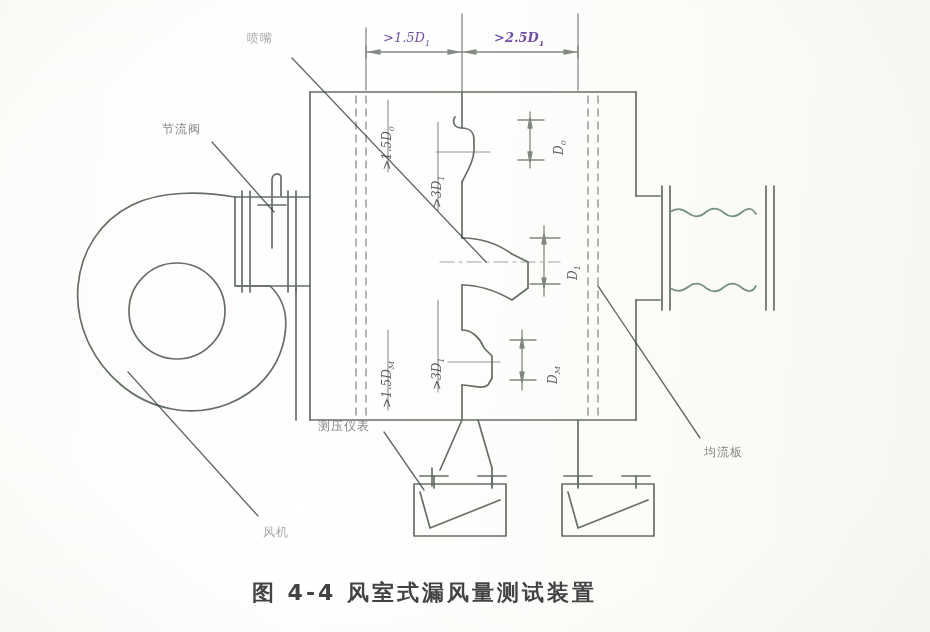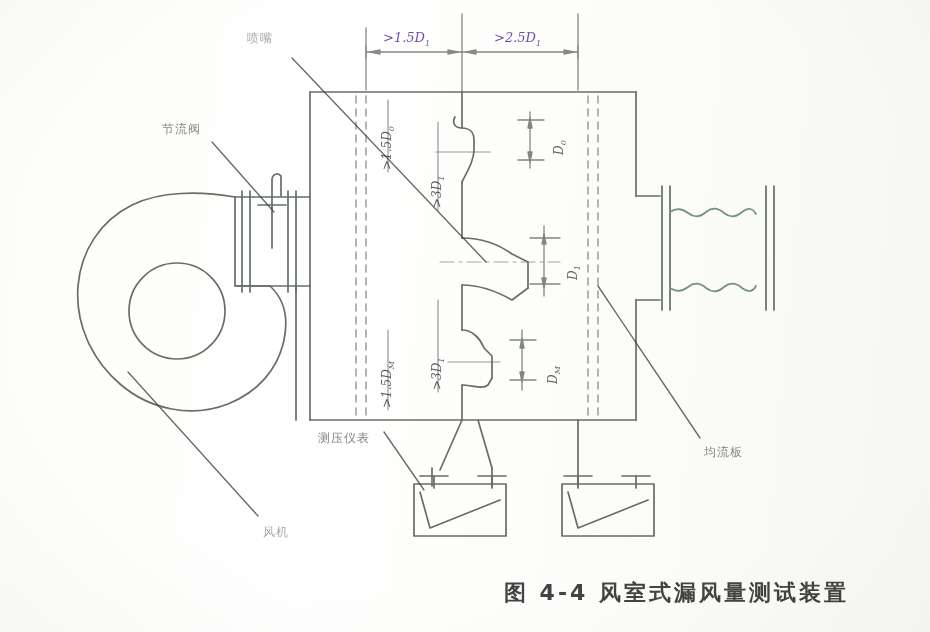--- a/index.html
+++ b/index.html
@@ -19,21 +19,21 @@
   .paper-tint{
     position:absolute;left:0;top:0;width:930px;height:632px;
     background:
       radial-gradient(ellipse 900px 560px at 52% 46%, rgba(255,255,255,0) 55%, rgba(238,238,234,.55) 100%),
       linear-gradient(95deg, #fcfcfa 0%, #ffffff 35%, #fbfbf8 72%, #f6f6f2 100%);
     pointer-events:none;
   }
   svg#drawing{position:absolute;left:0;top:0;}
   .cap-wrap{
     position:absolute;left:0;top:578px;width:849px;
-    text-align:right;
+    text-align:center;
     pointer-events:none;
   }
   .caption{
     display:inline-block;
     font-family:"DejaVu Sans","Liberation Sans",sans-serif;
     font-size:22px;
     letter-spacing:3px;
     color:#2a2a2a;
     font-weight:600;
     opacity:.88;
@@ -298,21 +298,21 @@
 
       <path d="M 384 432 L 424 490"></path>
 
       <path name="x" d="M 598 286 L 700 438"></path>
     </g>
   </svg>
 
   <div class="dim" style="left:383px;top:30px;">
     <span>&gt;1.5D</span><sub>1</sub>
   </div>
-  <div class="dim" style="left:494px;top:30px;">
+  <div class="dim" style="left:494px;top:30px;font-weight:bold;">
     <span>&gt;2.5D</span><sub>1</sub>
   </div>
 
   <div class="dimv" style="left:380px;top:170px;">
     <span>&gt;1.5D</span><sub>0</sub>
   </div>
   <div class="dimv" style="left:380px;top:408px;">
     <span>&gt;1.5D</span><sub>M</sub>
   </div>
 
@@ -330,21 +330,21 @@
     <span>D</span><sub>1</sub>
   </div>
   <div class="dimv" style="left:546px;top:384px;">
     <span>D</span><sub>M</sub>
   </div>
 
   <div class="lbl faded" style="left:236px;top:30px;">喷嘴</div>
 
   <div class="lbl" style="left:162px;top:121px;text-align:center;">节流阀</div>
 
-  <div class="lbl" style="left:318px;top:418px;margin-top:12px;">测压仪表</div>
+  <div class="lbl" style="left:318px;top:418px;">测压仪表</div>
 
   <div class="lbl" style="left:704px;top:444px;">均流板</div>
 
   <div class="lbl faded" style="left:252px;top:524px;">风机</div>
 
   <div class="cap-wrap">
     <span class="caption">图 4-4   风室式漏风量测试装置</span>
   </div>
 
 </div>

